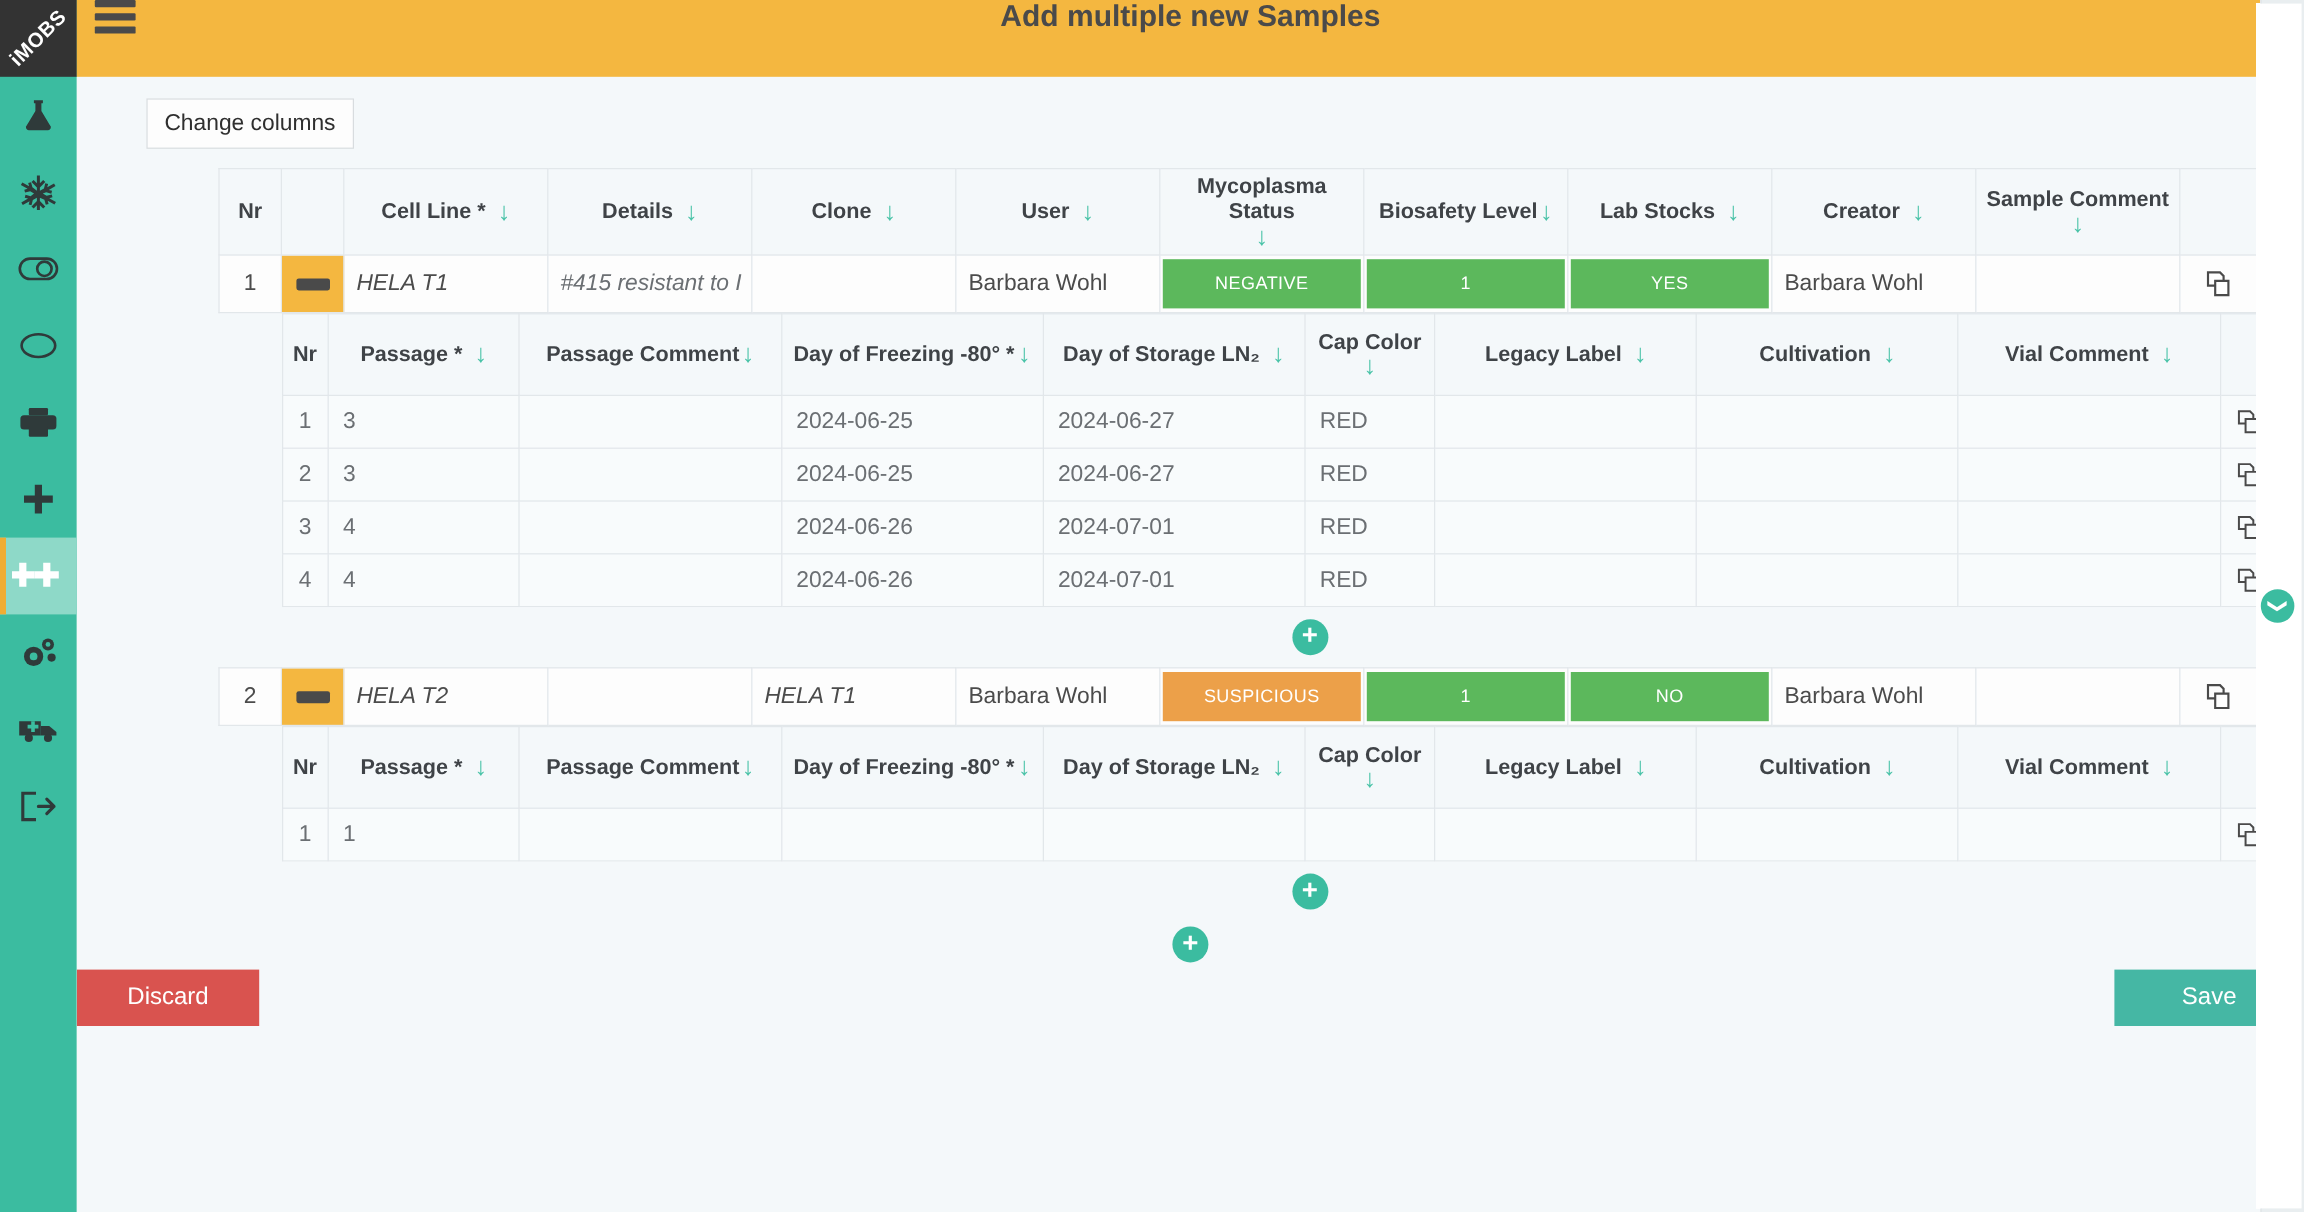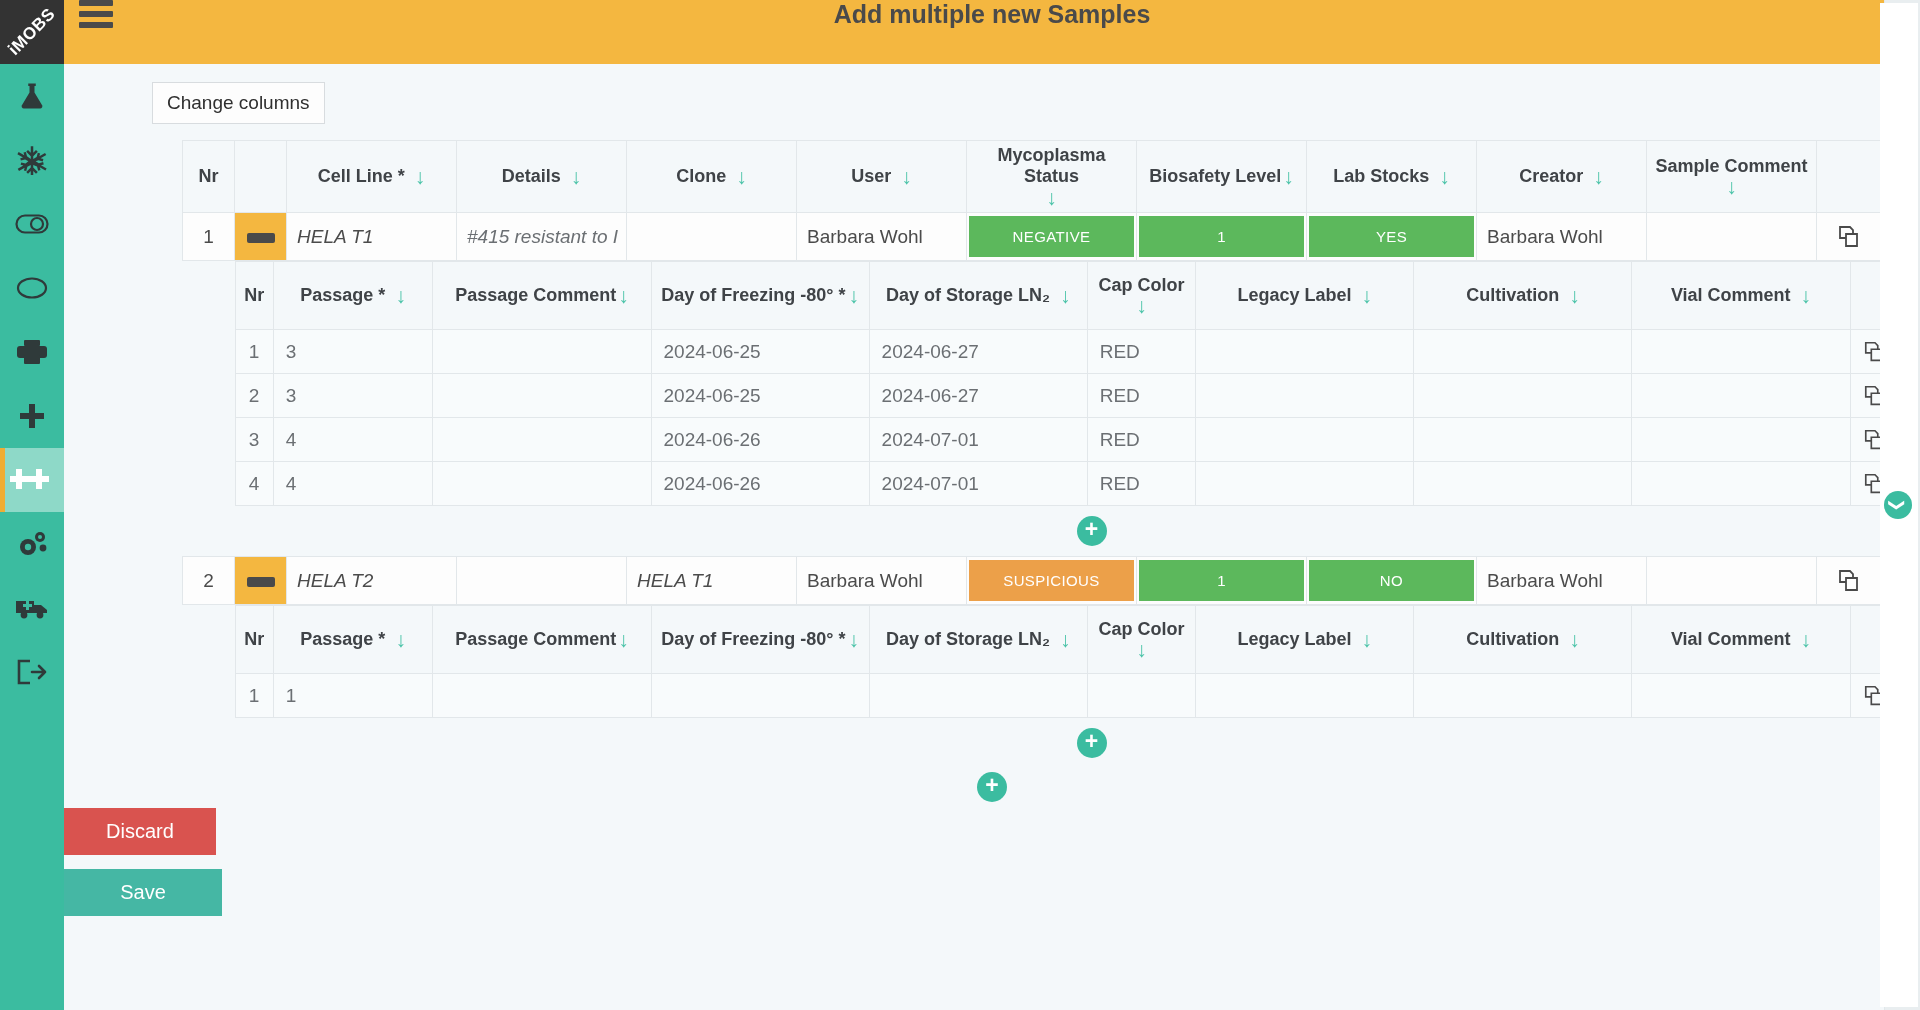--- a/index.html
+++ b/index.html
@@ -42,21 +42,21 @@
   .hamburger { width: 64px; display: flex; flex-direction: column; align-items: center; justify-content: center; gap: 5px; cursor: pointer; }
   .hamburger i { display: block; width: 34px; height: 6px; background: #4a4a4a; border-radius: 1px; }
   .topbar-title {
     position: absolute; left: 0; right: 0; text-align: center;
     font-size: 25px; font-weight: bold; color: #4a4a4a; pointer-events: none;
   }
 
   .content { flex: 1; overflow: hidden; padding: 0 0 0 0; background: #f4f8fa; }
   .req-note { font-size: 17px; font-style: italic; color: #333; margin: 20px 0 0 118px; font-weight: 500; }
   .change-cols {
-    margin: 18px 0 0 88px; display: inline-block;
+    margin: 18px 0 0 58px; display: inline-block;
     padding: 9px 14px; font-size: 19px; color: #2f2f2f;
     background: #fdfdfd; border: 1px solid #d8dcdf; cursor: pointer;
     font-family: "Liberation Sans", sans-serif;
   }
 
   .table-wrap { margin: 16px 0 0 118px; width: 1752px; }
 
   table { border-collapse: collapse; table-layout: fixed; }
   .outer { width: 1752px; background: #f4f8fa; }
   .outer > thead > tr > th {
@@ -127,21 +127,21 @@
 
   .addrow { text-align: center; padding: 10px 0; background: #f4f8fa; }
   .plus-circle {
     display: inline-flex; width: 30px; height: 30px; border-radius: 50%;
     background: #3bbca0; color: #fff; align-items: center; justify-content: center;
     font-size: 23px; font-weight: bold; line-height: 1; cursor: pointer;
   }
   .plus-circle span { margin-top: -3px; }
 
   .footer-actions { text-align: center; margin-top: 4px; }
-  .btn-row { display: flex; justify-content: space-between; gap: 14px; margin-top: 6px; flex-direction: column; }
+  .btn-row { display: flex; justify-content: space-between; gap: 14px; margin-top: 6px; }
   .btn { border: none; color: #fff; font-size: 20px; padding: 12px 0; width: 152px; cursor: pointer; font-family: "Liberation Sans", sans-serif; }
   .btn.discard { background: #d9534f; }
   .btn.save { background: #45b7a4; width: 158px; }
 </style>
 </head>
 <body>
 
 <div class="app">
 
   <div class="sidebar">

